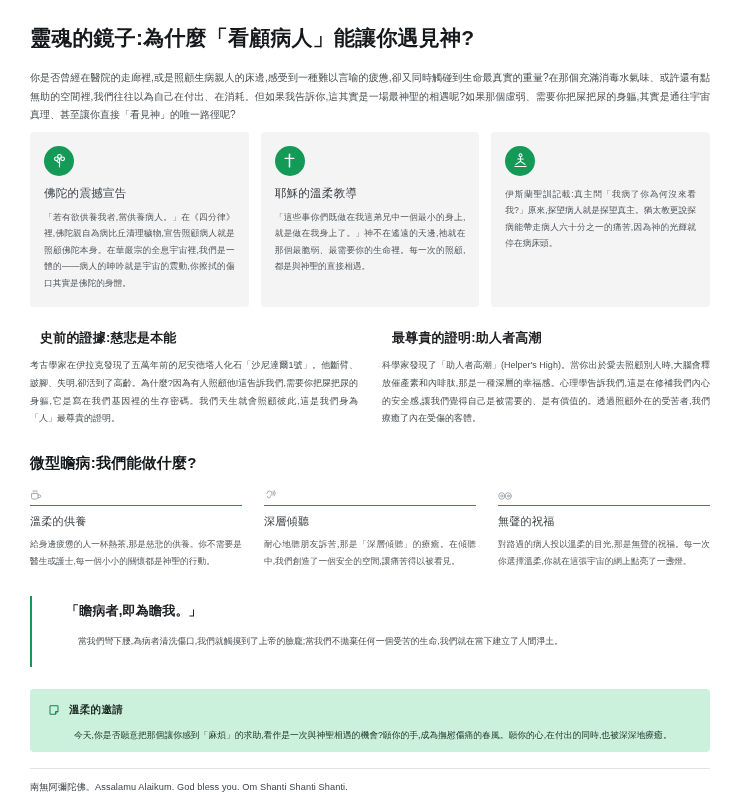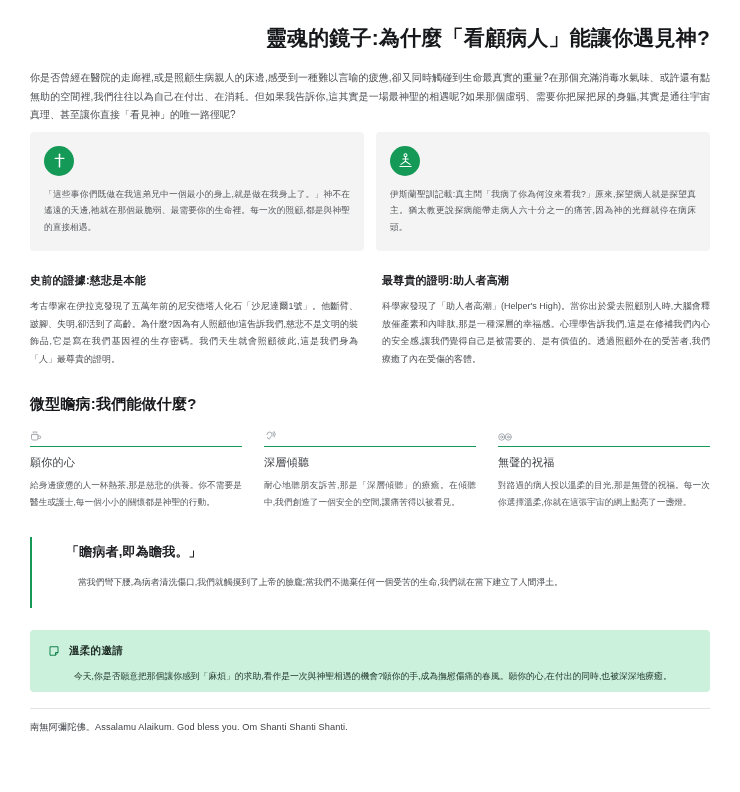--- a/index.html
+++ b/index.html
@@ -23,21 +23,20 @@
   }
 
   
   .page-title {
     font-size: 21px;
     font-weight: bold;
     line-height: 1.3;
     letter-spacing: 0.2px;
     margin: 0 0 18px 0;
     color: #16181b;
-    text-align: right;
   }
 
   
   .intro {
     font-size: 10px;
     line-height: 1.85;
     color: #4a4d51;
     margin: 0 0 7px 0;
     text-align: justify;
   }
@@ -82,24 +81,24 @@
   }
 
   
   .two-col {
     display: flex;
     gap: 24px;
     margin-bottom: 26px;
   }
   .two-col .col { flex: 1 1 0; }
   .sec-head {
-    font-size: 11px;
+    font-size: 13px;
     font-weight: bold;
     color: #202124;
-    margin: 0 0 10px 0;
+    margin: 0 0 10px 10px;
     letter-spacing: 0.2px;
   }
   .sec-body {
     font-size: 9px;
     line-height: 1.95;
     color: #4a4d51;
     margin: 0;
     text-align: justify;
   }
 
@@ -210,28 +209,42 @@
 <body>
 
 <div class="page">
 
   <h1 class="page-title">靈魂的鏡子:為什麼「看顧病人」能讓你遇見神?</h1>
 
   <p class="intro">你是否曾經在醫院的走廊裡,或是照顧生病親人的床邊,感受到一種難以言喻的疲憊,卻又同時觸碰到生命最真實的重量?在那個充滿消毒水氣味、或許還有點無助的空間裡,我們往往以為自己在付出、在消耗。但如果我告訴你,這其實是一場最神聖的相遇呢?如果那個虛弱、需要你把屎把尿的身軀,其實是通往宇宙真理、甚至讓你直接「看見神」的唯一路徑呢?</p>
 
   <div class="card-row">
 
+    <div class="card">
+      <div class="card-icon">
+        <svg width="17" height="17" viewBox="0 0 24 24" fill="none" stroke="#ffffff" stroke-width="1.6" stroke-linecap="round" stroke-linejoin="round">
+          <circle cx="12" cy="6.2" r="2.6"></circle>
+          <circle cx="7.6" cy="9.6" r="2.6"></circle>
+          <circle cx="16.4" cy="9.6" r="2.6"></circle>
+          <path d="M12 9.6 L12 21"></path>
+          <path d="M12 15.5 L8.6 13.4"></path>
+        </svg>
+      </div>
+      <div class="card-title">佛陀的震撼宣告</div>
+      <p class="card-body">「若有欲供養我者,當供養病人。」在《四分律》裡,佛陀親自為病比丘清理穢物,宣告照顧病人就是照顧佛陀本身。在華嚴宗的全息宇宙裡,我們是一體的——病人的呻吟就是宇宙的震動,你擦拭的傷口其實是佛陀的身體。</p>
+    </div>
 
     <div class="card">
       <div class="card-icon">
         <svg width="17" height="17" viewBox="0 0 24 24" fill="none" stroke="#ffffff" stroke-width="2.1" stroke-linecap="round">
           <path d="M12 3 L12 21"></path>
           <path d="M6 9 L18 9"></path>
         </svg>
       </div>
+      <div class="card-title">耶穌的溫柔教導</div>
       <p class="card-body">「這些事你們既做在我這弟兄中一個最小的身上,就是做在我身上了。」神不在遙遠的天邊,祂就在那個最脆弱、最需要你的生命裡。每一次的照顧,都是與神聖的直接相遇。</p>
     </div>
 
     <div class="card">
       <div class="card-icon">
         <svg width="17" height="17" viewBox="0 0 24 24" fill="none" stroke="#ffffff" stroke-width="1.5" stroke-linecap="round" stroke-linejoin="round">
           <circle cx="12" cy="4.6" r="2.1"></circle>
           <path d="M12 6.7 L12 13"></path>
           <path d="M8.2 10 L15.8 10"></path>
           <path d="M5.6 17.4 L12 13 L18.4 17.4"></path>
@@ -239,42 +252,42 @@
         </svg>
       </div>
       <p class="card-body">伊斯蘭聖訓記載:真主問「我病了你為何沒來看我?」原來,探望病人就是探望真主。猶太教更說探病能帶走病人六十分之一的痛苦,因為神的光輝就停在病床頭。</p>
     </div>
 
   </div>
 
   <div class="two-col">
     <div class="col">
       <h2 class="sec-head">史前的證據:慈悲是本能</h2>
-      <p class="sec-body">考古學家在伊拉克發現了五萬年前的尼安德塔人化石「沙尼達爾1號」。他斷臂、跛腳、失明,卻活到了高齡。為什麼?因為有人照顧他!這告訴我們,慈悲不是文明的裝飾品,它是寫在我們基因裡的生存密碼。我們天生就會照顧彼此,這是我們身為「人」最尊貴的證明。</p>
+      <p class="sec-body">考古學家在伊拉克發現了五萬年前的尼安德塔人化石「沙尼達爾1號」。他斷臂、跛腳、失明,卻活到了高齡。為什麼?因為有人照顧他!這告訴我們,需要你把屎把尿的身軀,它是寫在我們基因裡的生存密碼。我們天生就會照顧彼此,這是我們身為「人」最尊貴的證明。</p>
     </div>
     <div class="col">
       <h2 class="sec-head">最尊貴的證明:助人者高潮</h2>
       <p class="sec-body">科學家發現了「助人者高潮」(Helper's High)。當你出於愛去照顧別人時,大腦會釋放催產素和內啡肽,那是一種深層的幸福感。心理學告訴我們,這是在修補我們內心的安全感,讓我們覺得自己是被需要的、是有價值的。透過照顧外在的受苦者,我們療癒了內在受傷的客體。</p>
     </div>
   </div>
 
   <h2 class="practices-head">微型瞻病:我們能做什麼?</h2>
 
   <div class="three-col">
 
     <div class="col">
       <div class="col-icon">
         <svg width="12" height="12" viewBox="0 0 24 24" fill="none" stroke="currentColor" stroke-width="1.8" stroke-linecap="round" stroke-linejoin="round">
           <path d="M3 10 L3 17 a3 3 0 0 0 3 3 L13 20 a3 3 0 0 0 3-3 L16 10 Z"></path>
           <path d="M16 12 L19 12 a2.5 2.5 0 0 1 0 5 L16 17"></path>
           <path d="M6.5 6 L6.5 3.5 M10 6 L10 3 M13.5 6 L13.5 3.5"></path>
         </svg>
       </div>
       <hr class="col-rule">
-      <div class="col-title">願你的心</div>
+      <div class="col-title">溫柔的供養</div>
       <p class="col-body">給身邊疲憊的人一杯熱茶,那是慈悲的供養。你不需要是醫生或護士,每一個小小的關懷都是神聖的行動。</p>
     </div>
 
     <div class="col">
       <div class="col-icon">
         <svg width="12" height="12" viewBox="0 0 24 24" fill="none" stroke="currentColor" stroke-width="1.8" stroke-linecap="round" stroke-linejoin="round">
           <path d="M6 9 a5 5 0 0 1 10 0 c0 3-2.5 4-3.5 6 -0.7 1.4 -0.3 3 -2.5 3 a3 3 0 0 1 -3 -3"></path>
           <path d="M18 5 a5 5 0 0 1 0 7"></path>
           <path d="M20.5 3 a8.5 8.5 0 0 1 0 11"></path>
         </svg>

